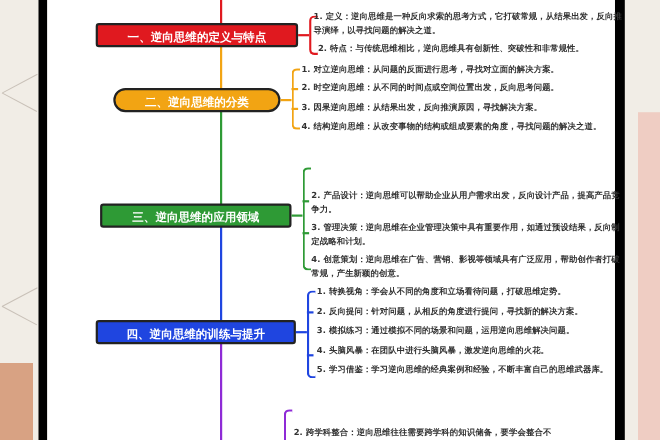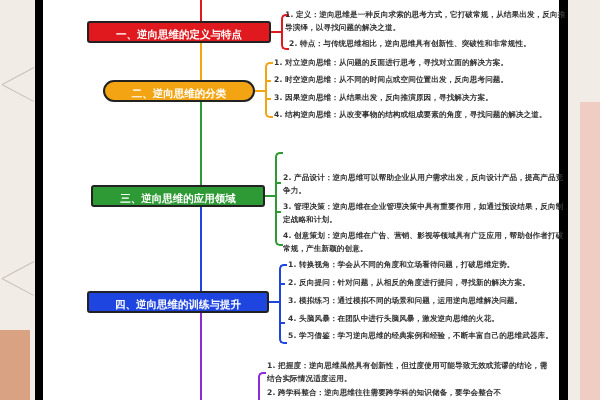--- a/index.html
+++ b/index.html
@@ -90,15 +90,14 @@
   <div class="bracket" style="left:236px;top:264px;height:80px;border-color:#1f45e0;"></div>
   <div class="tick" style="left:236px;top:283px;background:#1f45e0;"></div>
   <div class="tick" style="left:236px;top:322px;background:#1f45e0;"></div>
   <div class="item" style="left:245px;top:259px;">1. 转换视角：学会从不同的角度和立场看待问题，打破思维定势。</div>
   <div class="item" style="left:245px;top:277px;">2. 反向提问：针对问题，从相反的角度进行提问，寻找新的解决方案。</div>
   <div class="item" style="left:245px;top:295px;">3. 模拟练习：通过模拟不同的场景和问题，运用逆向思维解决问题。</div>
   <div class="item" style="left:245px;top:313px;">4. 头脑风暴：在团队中进行头脑风暴，激发逆向思维的火花。</div>
   <div class="item" style="left:245px;top:330px;">5. 学习借鉴：学习逆向思维的经典案例和经验，不断丰富自己的思维武器库。</div>
 
   <div class="bracket" style="left:215px;top:372px;height:40px;border-color:#8e2ad6;border-bottom:none;border-radius:5px 0 0 0;"></div>
-  <div class="item" style="left:224px;top:360px;">1. 把握度：逆向思维虽然具有创新性，但过度使用可能导致无效或荒谬的结论，需结合实际情况适度运用。</div>
   <div class="item" style="left:224px;top:387px;">2. 跨学科整合：逆向思维往往需要跨学科的知识储备，要学会整合不</div>
 </div>
 
 </body></html>

